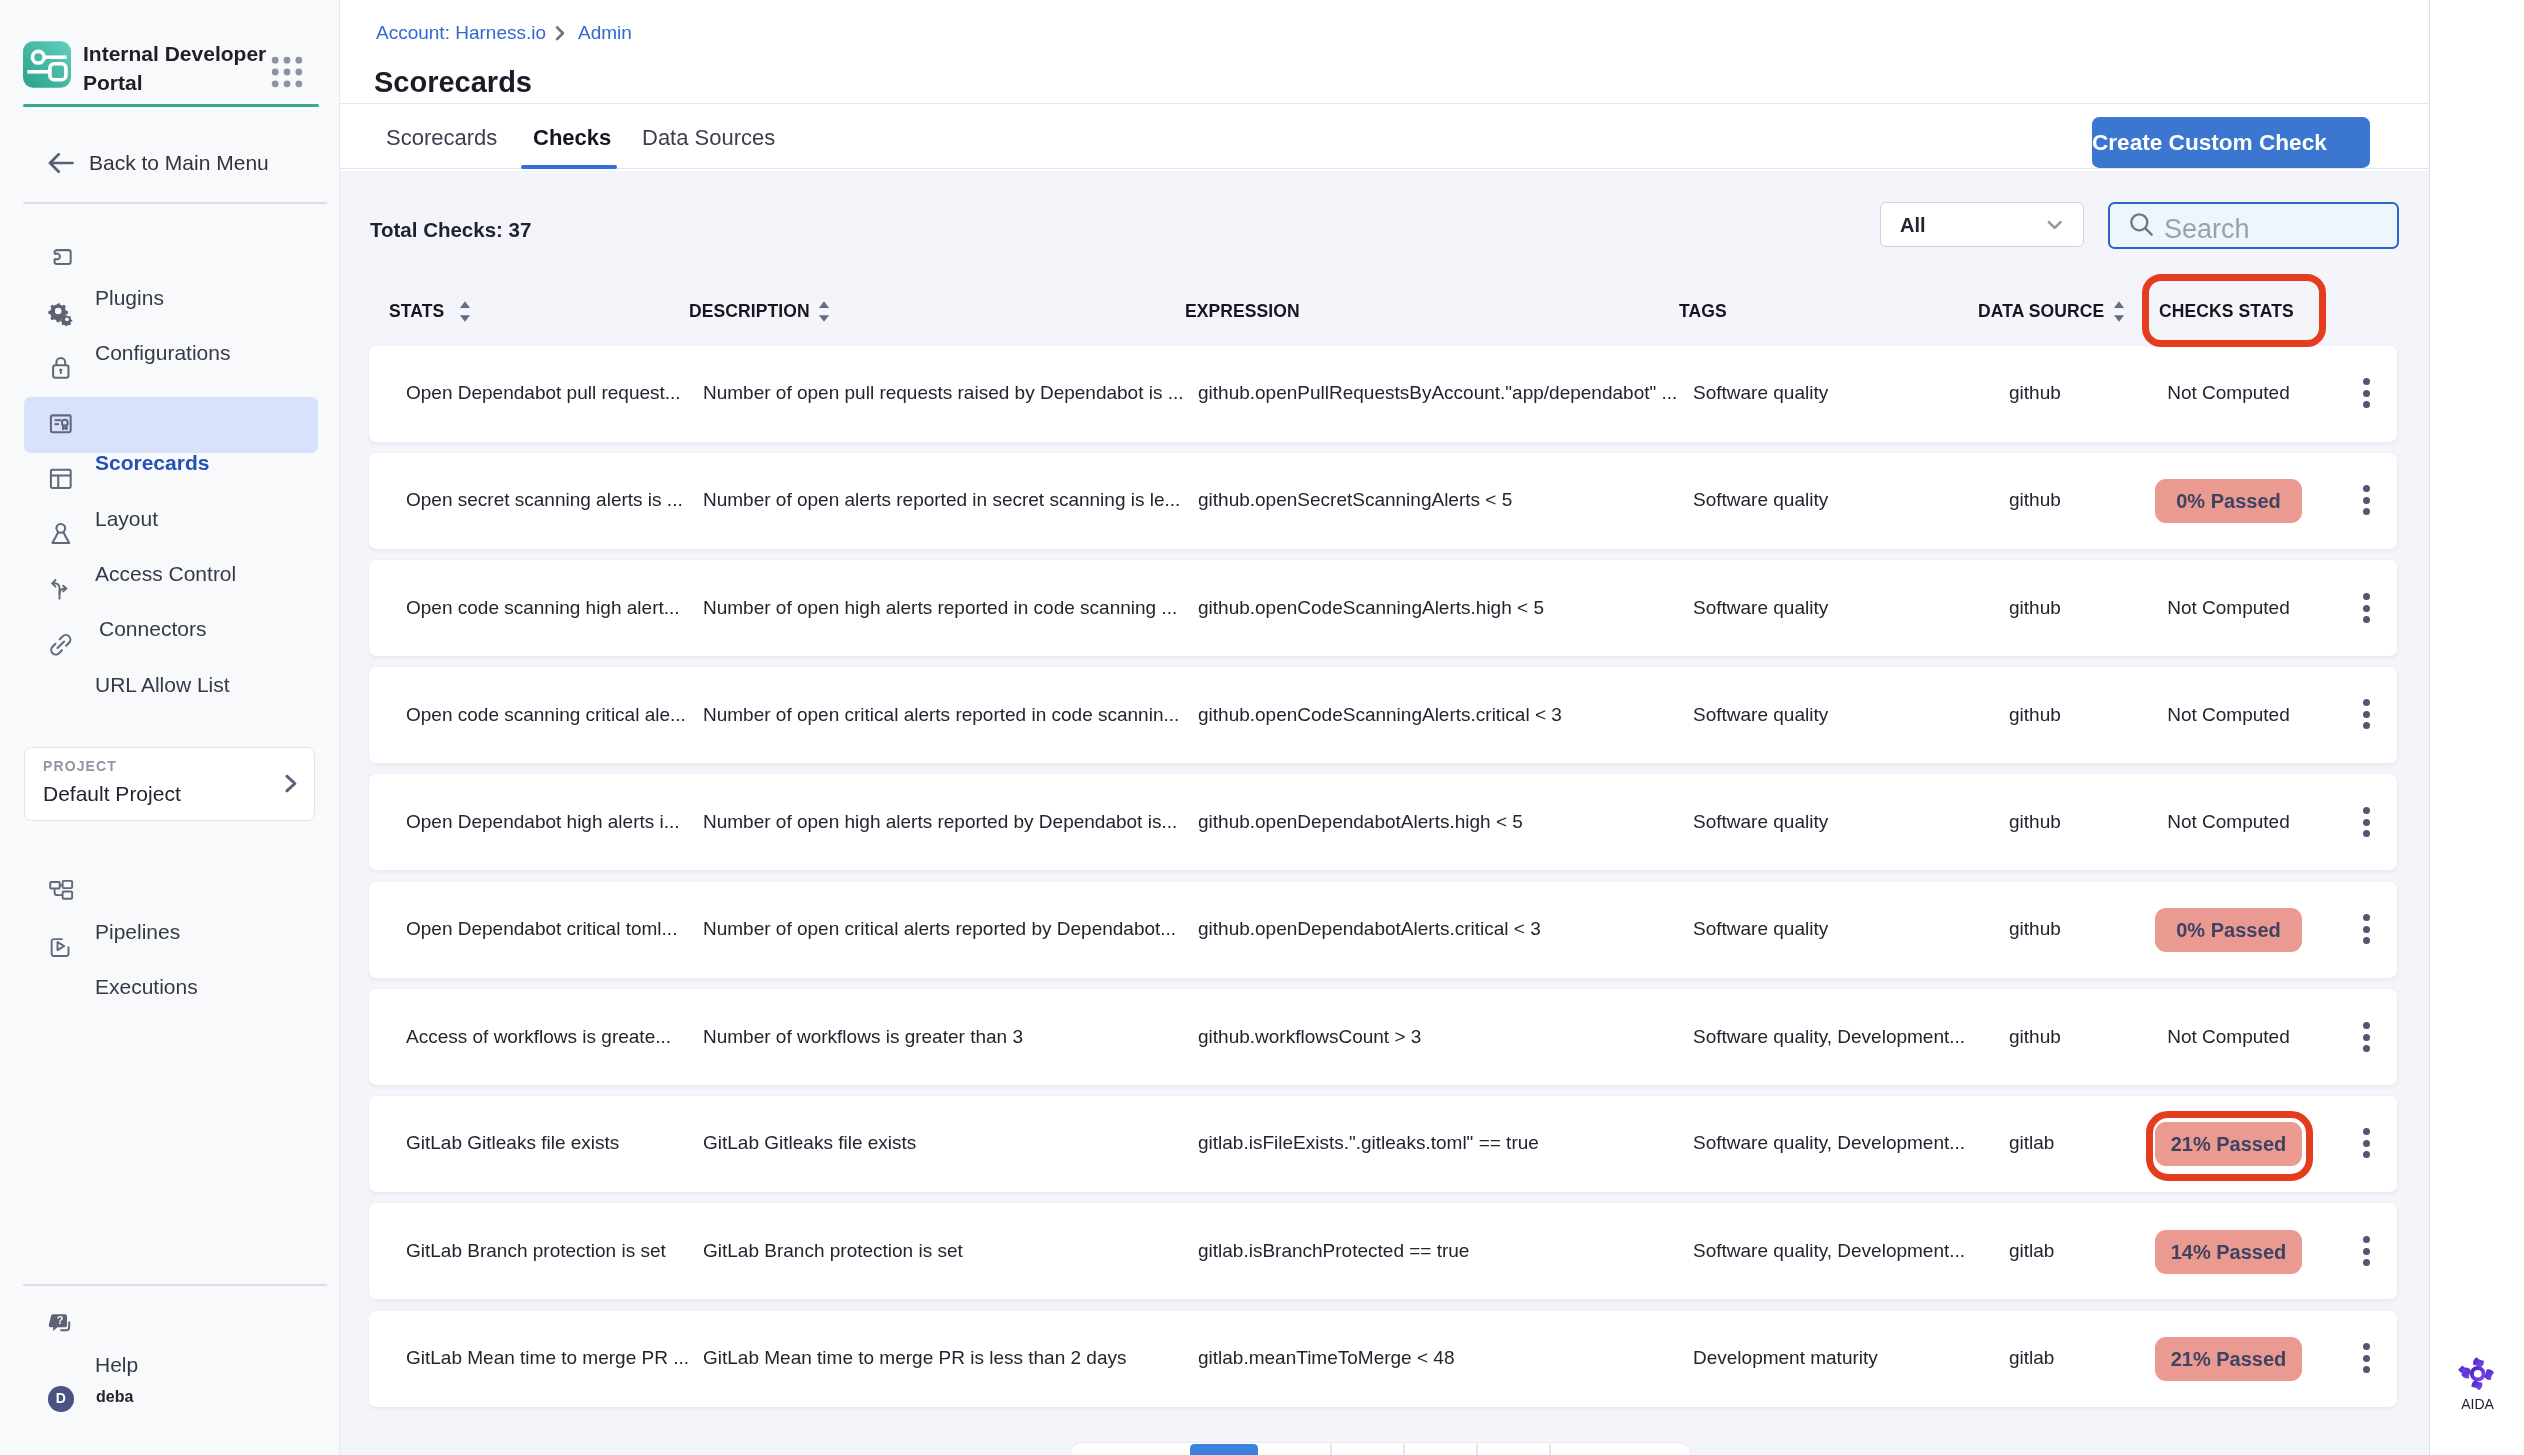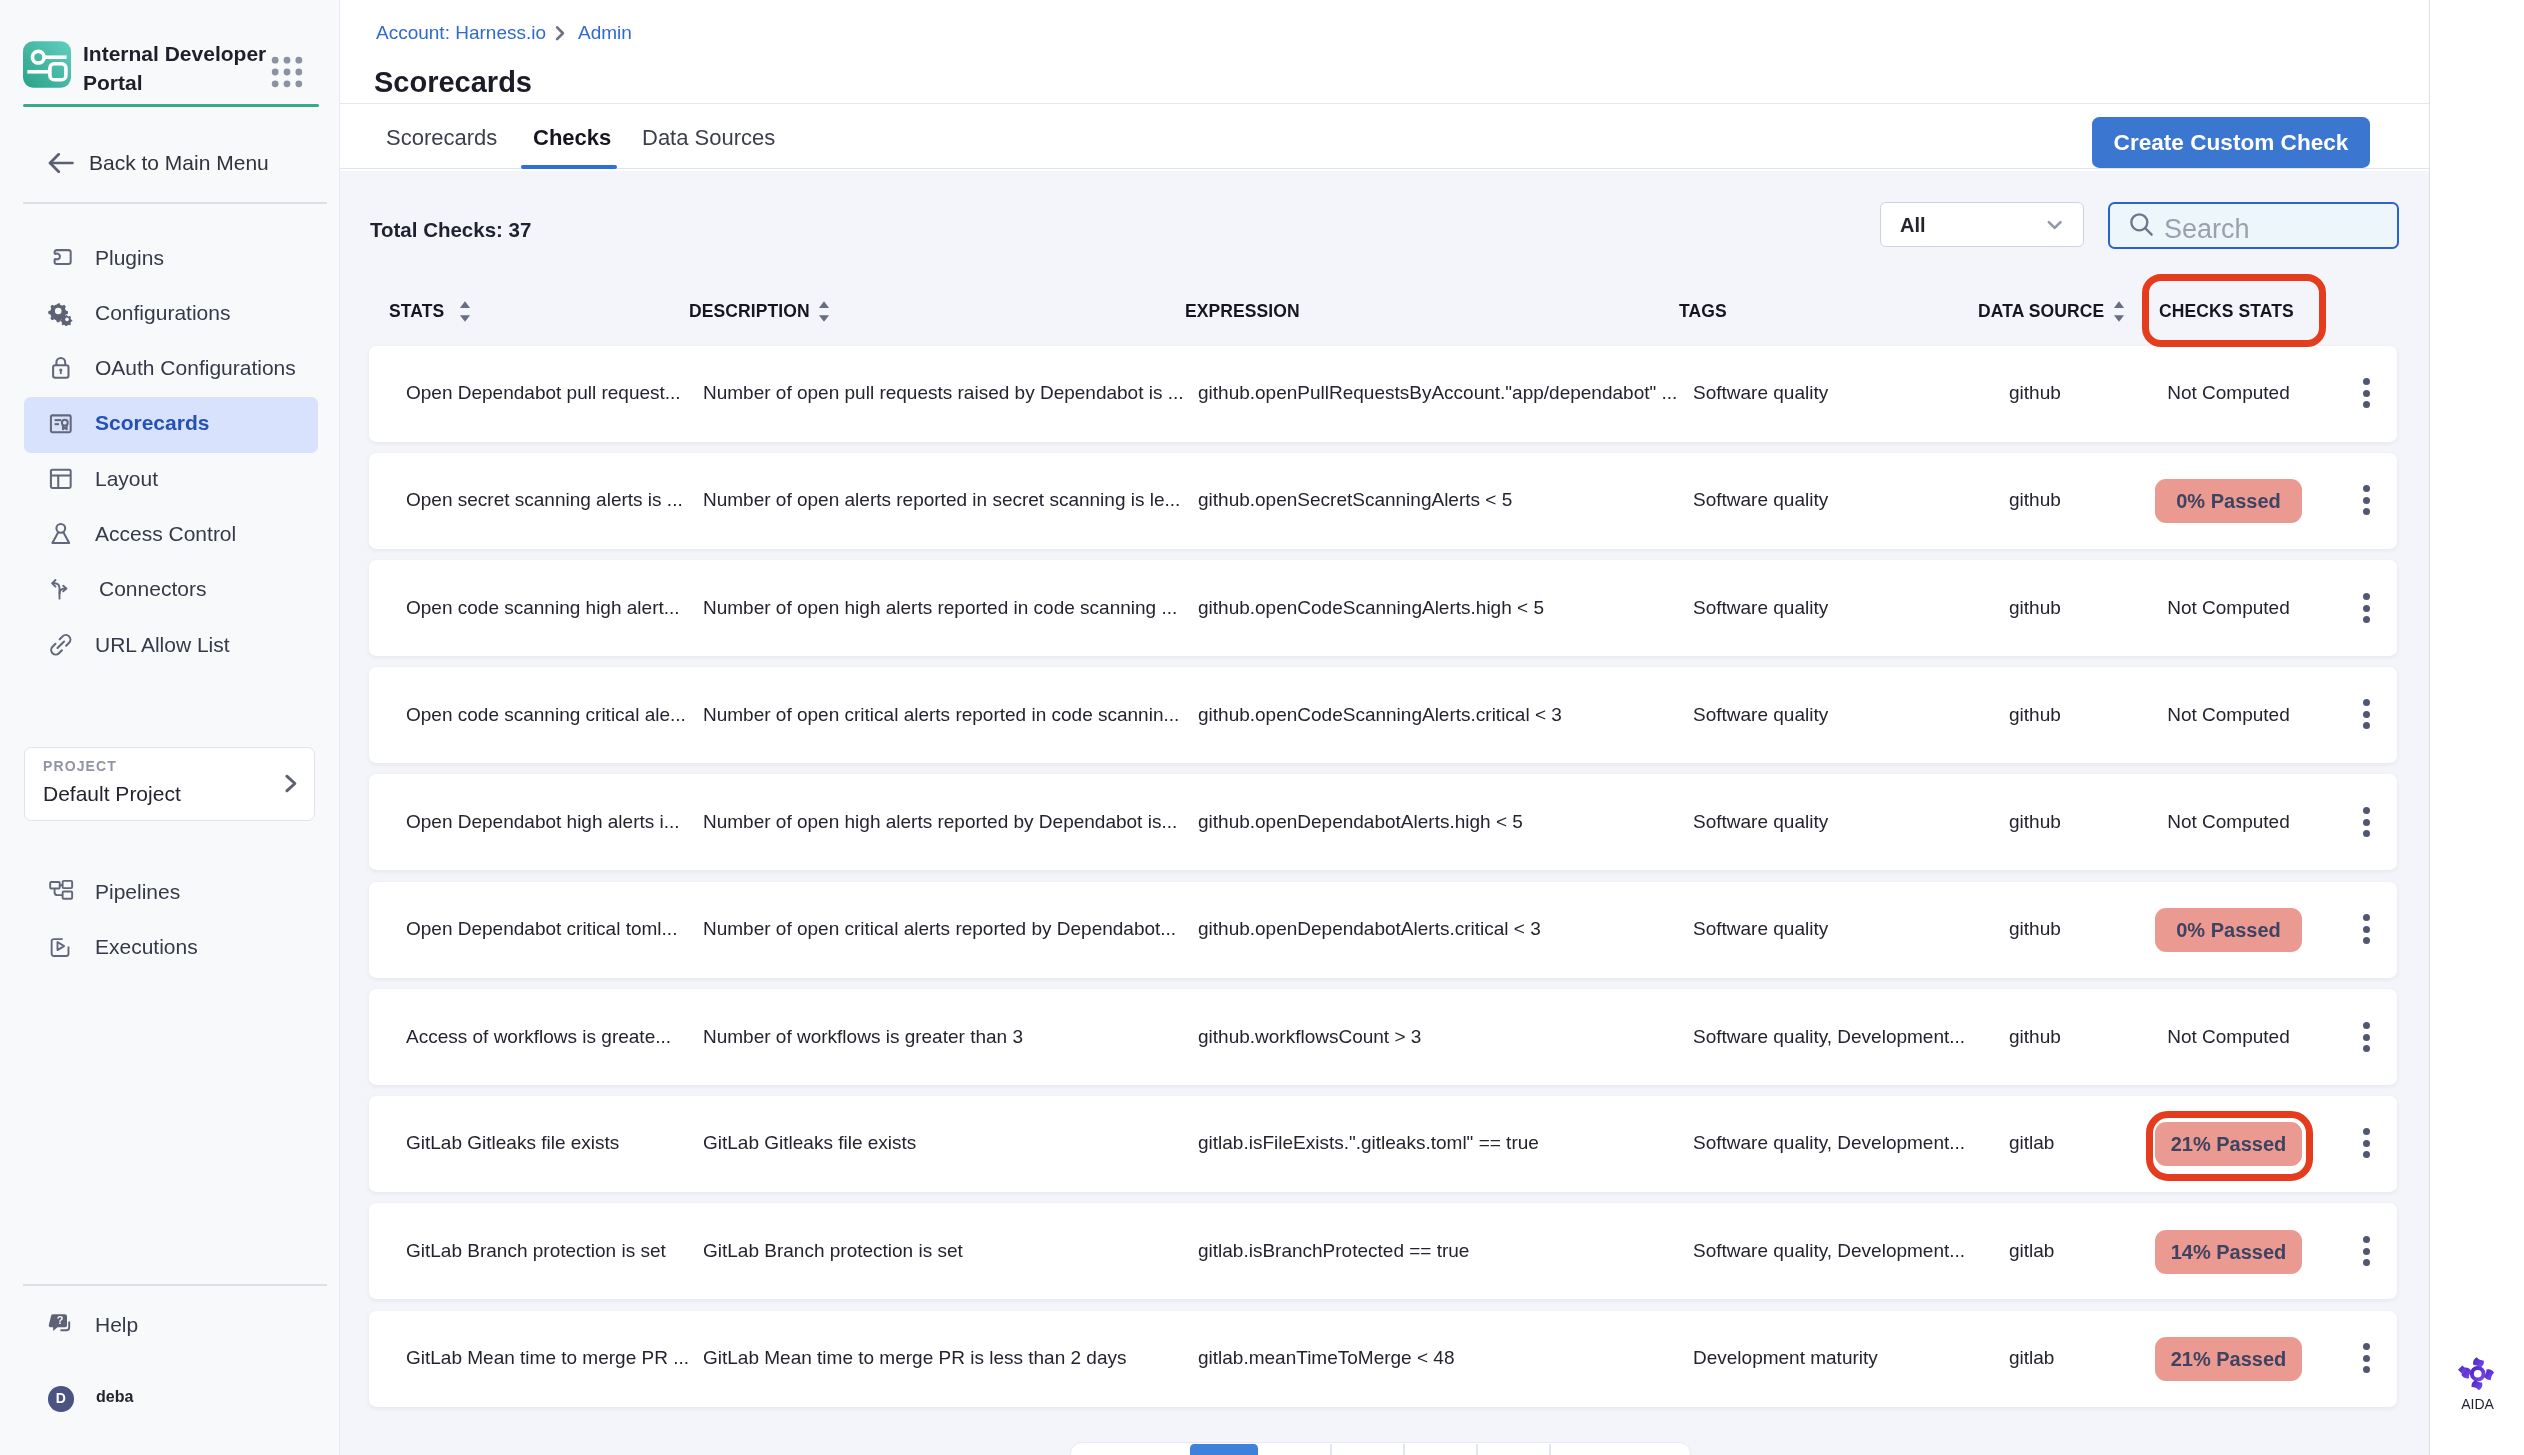--- a/index.html
+++ b/index.html
@@ -8,21 +8,21 @@
   #page { position:relative; width:2525px; height:1455px; }
   
   #sidebar { left:0; top:0; width:340px; height:1455px; background:#f8f9fb; border-right:0.7px solid #e9eaf1; }
   #hdr { left:340px; top:0; width:2089px; height:104px; background:#fff; border-bottom:1.5px solid #e4e6ef; }
   #tabrow { left:340px; top:105px; width:2089px; height:64px; background:#fff; border-bottom:1.5px solid #e0e3ed; }
   #mainbody { left:340px; top:171px; width:2089px; height:1284px; background:#f4f5fa; }
   #rightstrip { left:2429px; top:0; width:96px; height:1455px; background:#fff; border-left:1.5px solid #dcdfe9; }
   .card { position:absolute; left:369px; width:2028px; height:96px; background:#fff; border-radius:7.3px; box-shadow:0 1.5px 4.4px rgba(40,41,61,0.06); }
   .cell { position:absolute; font-size:19px; line-height:22.6px; color:#23242f; white-space:nowrap; }
   .badge { position:absolute; width:147px; height:44px; background:#eb9a92; border-radius:11px; color:#3e4362; font-weight:bold; font-size:20px; text-align:center; line-height:44px; }
-  .menuitem { position:absolute; left:95px; font-size:21px; line-height:25.6px; color:#363949; white-space:nowrap; }
+  .menuitem { position:absolute; left:95px; font-size:21px; line-height:25.6px; color:#363949; white-space:nowrap;margin-top:40px; }
   .micon { position:absolute; left:48px; width:25.6px; height:25.6px; }
   .hdrlabel { position:absolute; font-size:17.5px; font-weight:bold; color:#15161f; letter-spacing:0.1px; white-space:nowrap; }
   .kebab { position:absolute; left:2363px; width:7.3px; height:48px; }
   .kebab span { position:absolute; left:0; width:7.3px; height:7.3px; border-radius:50%; background:#515671; }
   .hairline { position:absolute; width:1.5px; height:11.7px; background:#e3e5ee; }
 </style>
 </head>
 <body>
 <div id="page">
   <div class="abs" id="hdr"></div>
@@ -153,21 +153,21 @@
   <svg class="abs" style="left:552px;top:22.6px" width="16" height="20.5" viewBox="0 0 22 28" fill="none" stroke="#6c7080" stroke-width="3.6" stroke-linecap="round" stroke-linejoin="round">
     <polyline points="7,6 15,14 7,22"></polyline>
   </svg>
   <div class="abs" style="left:578px;top:22px;font-size:19px;color:#3069d2">Admin</div>
   <div class="abs" style="left:374px;top:66px;font-size:29px;font-weight:bold;color:#1b1c28">Scorecards</div>
 
   <div class="abs" style="left:386px;top:125px;font-size:22px;color:#3c3e4d">Scorecards</div>
   <div class="abs" style="left:533px;top:125px;font-size:22px;font-weight:bold;color:#14151f">Checks</div>
   <div class="abs" style="left:642px;top:125px;font-size:22px;color:#3c3e4d">Data Sources</div>
   <div class="abs" style="left:521px;top:165px;width:96px;height:4.4px;border-radius:2.2px;background:#2e6fd8"></div>
-  <div class="abs" style="left:2092px;top:117px;width:278px;height:51px;border-radius:7.3px;background:#3b76d1;color:#fff;font-size:22.6px;font-weight:bold;text-align:center;line-height:51px">Create Custom Check</div>
+  <div class="abs" style="left:2092px;top:117px;width:278px;height:51px;border-radius:7.3px;background:#3b76d1;color:#fff;font-size:22.6px;font-weight:bold;line-height:51px">Create Custom Check</div>
 
   <div class="abs" style="left:370px;top:218px;font-size:20.5px;font-weight:bold;color:#1f2130">Total Checks: 37</div>
   <div class="abs" style="left:1880px;top:202px;width:204px;height:45px;background:#fff;border:1.5px solid #ced2de;border-radius:5.8px"></div>
   <div class="abs" style="left:1900px;top:214px;font-size:20px;font-weight:bold;color:#23242f">All</div>
   <svg class="abs" style="left:2043px;top:217px" width="23.4" height="16" viewBox="0 0 32 22" fill="none" stroke="#9398a6" stroke-width="3.6" stroke-linecap="round" stroke-linejoin="round">
     <polyline points="8,7 16,15 24,7"></polyline>
   </svg>
   <div class="abs" style="left:2108px;top:202px;width:291px;height:47px;background:#ecf6fb;border:2.2px solid #2b63ca;border-radius:6.6px"></div>
   <svg class="abs" style="left:2127px;top:210px" width="29" height="29" viewBox="0 0 40 40" fill="none" stroke="#70758a" stroke-width="3.2">
     <circle cx="17" cy="17" r="11"></circle>

